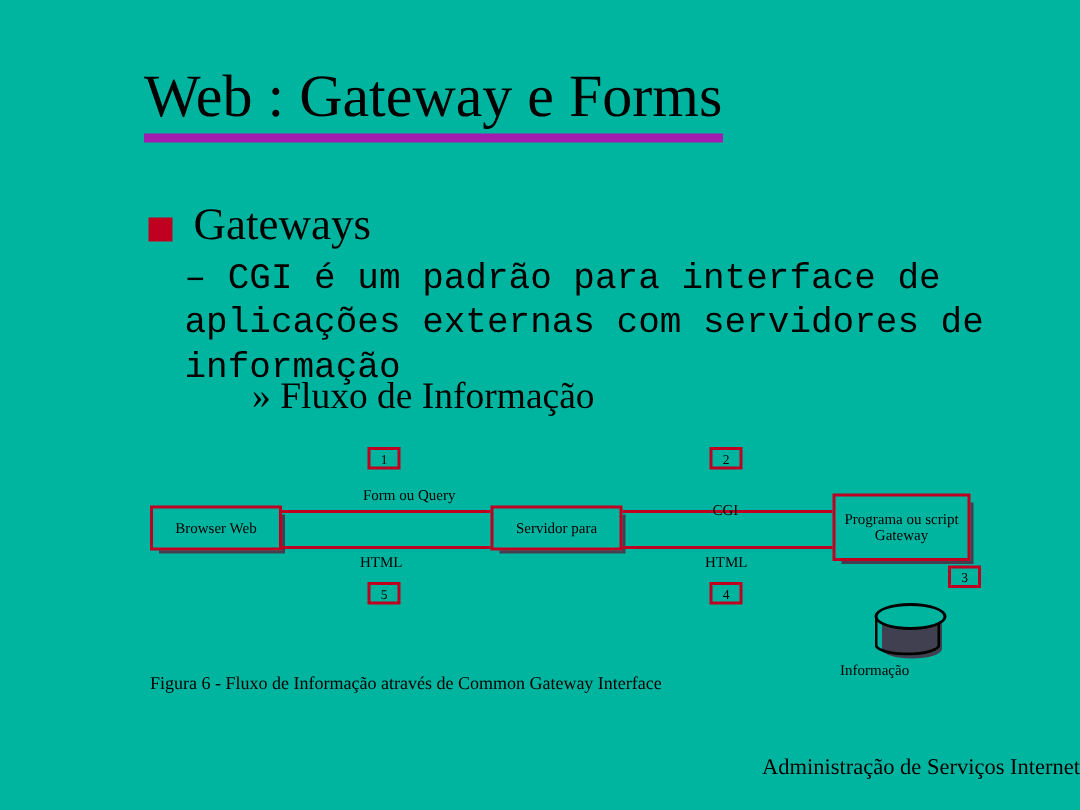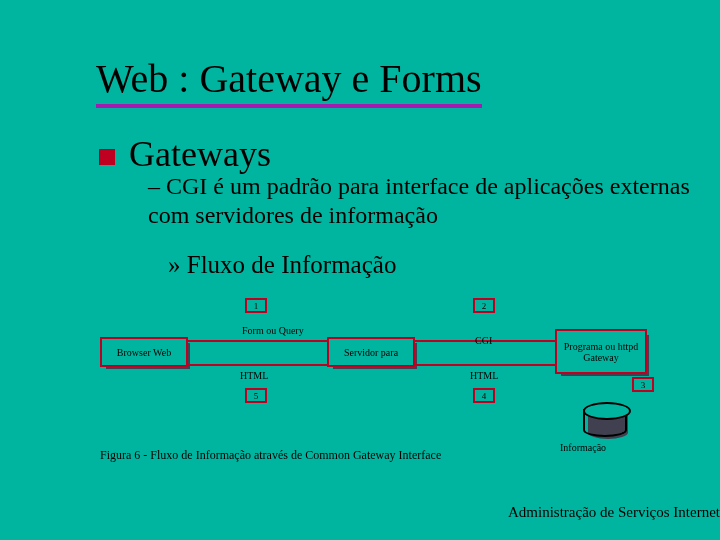--- a/index.html
+++ b/index.html
@@ -8,49 +8,50 @@
     height: 540px;
     background: #00b5a0;
     font-family: "Times New Roman", Times, serif;
     color: #000;
     position: relative;
     overflow: hidden;
   }
   .title {
     position: absolute;
     left: 96px;
-    top: 55px;
+    top: 40px;
     font-size: 40px;
-    border-bottom: 4px solid #a21caf;
+    border-bottom: 6px solid #a21caf;
     padding-bottom: 2px;
   }
   .bullet-line {
     position: absolute;
     left: 99px;
     top: 133px;
     display: flex;
     align-items: center;
     gap: 14px;
   }
   .square-bullet {
     width: 16px;
     height: 16px;
     background: #c00020;
     margin-top: 6px;
   }
   .bullet-text {
-    font-size: 36px;
+    font-size: 30px;
   }
   .sub1 {
     position: absolute;
-    left: 148px;
+    left: 123px;
     top: 172px;
     font-size: 24px;
     width: 555px;
     line-height: 1.22;
+    font-family: Liberation Mono, monospace;
   }
   .sub2 {
     position: absolute;
     left: 168px;
     top: 251px;
     font-size: 25px;
   }
   .diagram {
     position: absolute;
     left: 100px;
@@ -164,21 +165,21 @@
   <div class="bullet-text">Gateways</div>
 </div>
 
 <div class="sub1">– CGI é um padrão para interface de aplicações externas com servidores de informação</div>
 <div class="sub2">» Fluxo de Informação</div>
 
 <div class="diagram">
 
   <div class="box box-a">Browser Web</div>
   <div class="box box-b">Servidor para</div>
-  <div class="box box-c">Programa ou httpd Gateway</div>
+  <div class="box box-c">Programa ou script Gateway</div>
 
   <div class="line line-top-l"></div>
   <div class="line line-bot-l"></div>
   <div class="line line-top-r"></div>
   <div class="line line-bot-r"></div>
 
   <div class="lbl" style="left:142px; top:38px;">Form ou Query</div>
   <div class="lbl" style="left:375px; top:48px;">CGI</div>
   <div class="lbl" style="left:140px; top:83px;">HTML</div>
   <div class="lbl" style="left:370px; top:83px;">HTML</div>

